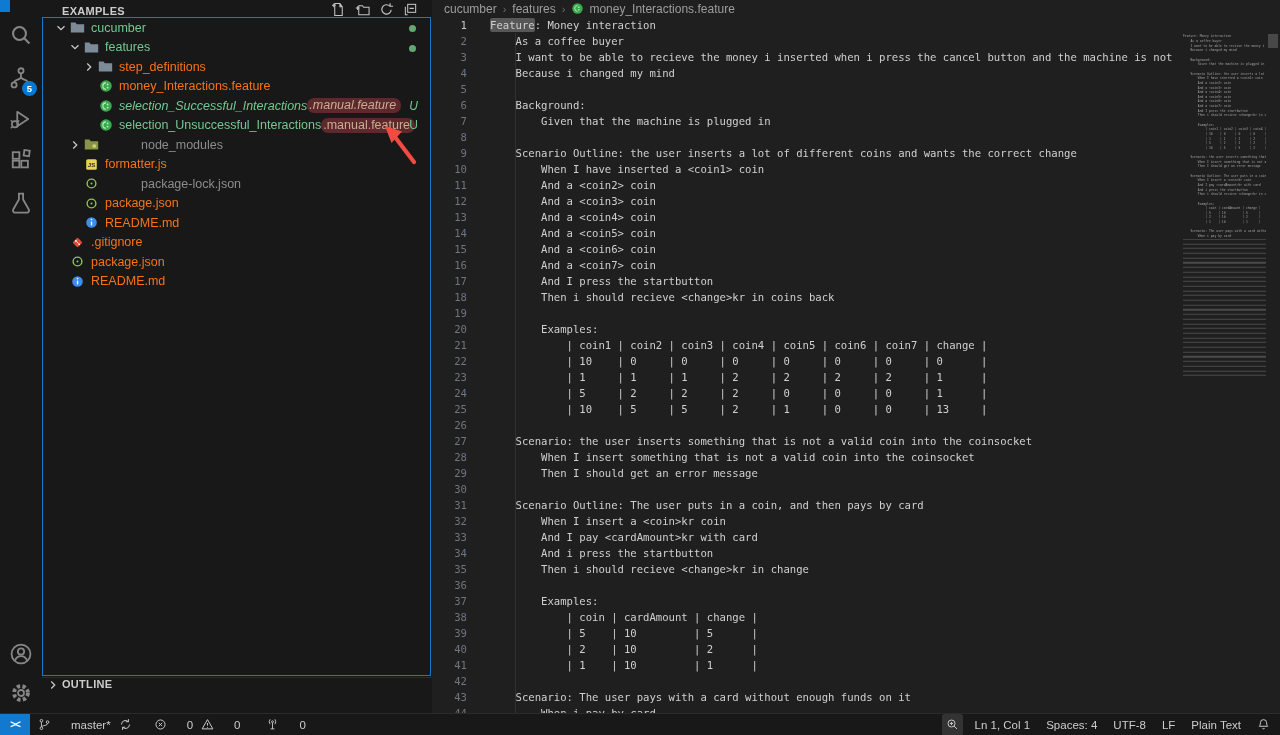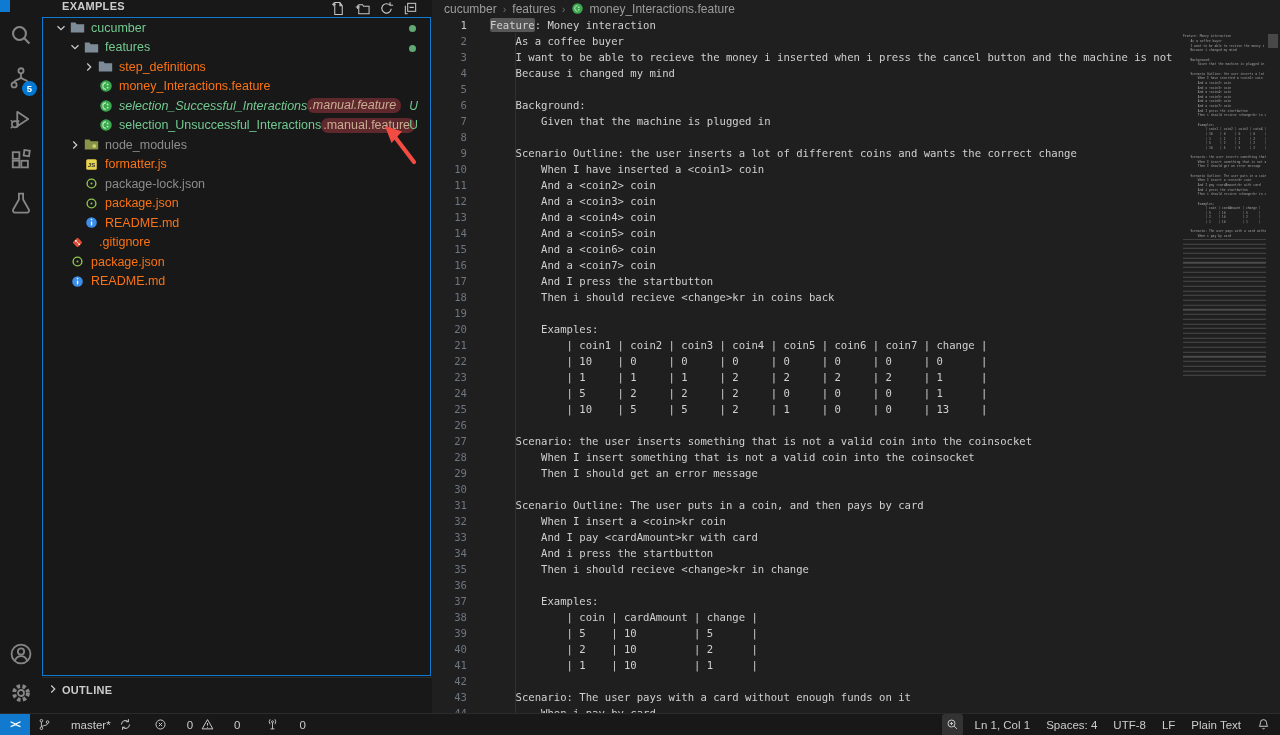--- a/index.html
+++ b/index.html
@@ -10,40 +10,40 @@
   
   .activitybar { position:absolute; left:0; top:0; width:42px; height:713px; background:#181818; z-index:5; }
   .ab-frag { position:absolute; left:0; top:0; width:10px; height:12px; background:#0e7ad1; }
   .ab-icon { position:absolute; left:0; width:42px; height:40px; display:flex; align-items:center; justify-content:center; cursor:pointer; }
   .ab-icon svg { stroke:#868686; }
   .ab-badge { position:absolute; right:5px; bottom:2px; min-width:15px; height:15px; border-radius:50%;
               background:#0078d4; color:#fff; font-size:9.5px; font-weight:700; display:flex; align-items:center; justify-content:center; }
 
   
   .sidebar { position:absolute; left:42px; top:0; width:390px; height:713px; background:#181818; z-index:4; }
-  .sb-header { height:17px; display:flex; align-items:flex-start; padding:0 14px 0 4px; }
+  .sb-header { height:17px; display:flex; align-items:flex-end; padding:0 14px 0 4px; }
   .sb-title { font-size:11px; font-weight:700; color:#cccccc; letter-spacing:.3px; margin-left:2px; flex:0 0 auto; }
   .sb-actions { margin-left:auto; display:flex; gap:8px; }
   .sb-actions .act { width:16px; height:16px; display:flex; align-items:center; justify-content:center; cursor:pointer; }
   .sb-actions svg { stroke:#c5c5c5; }
 
   .tree { position:absolute; left:0; top:17px; width:389px; height:659px; border:1px solid #0e7ad1; overflow:hidden; background:#181818; }
   .trow { position:relative; height:19.5px; display:flex; align-items:center; cursor:pointer; }
   .trow .chev { width:16px; height:16px; flex:0 0 16px; display:flex; align-items:center; justify-content:center; }
   .trow .chev svg { stroke:#cccccc; }
   .trow .ficon { width:17px; height:16px; flex:0 0 17px; display:flex; align-items:center; justify-content:center; margin-right:5px; }
   .trow .lbl { font-size:12.5px; color:#f97316; white-space:nowrap; }
   .trow .lbl.green { color:#73c991; }
-  .trow .lbl.dim { color:#8c8c8c; }
+  .trow .lbl.dim { color:#8c8c8c;margin-left:36px; }
   .trow .sfx { font-size:12.5px; color:#c9ad92; background:#5e282c; border-radius:7px; padding:0 5px 1px 2px; }
   .trow .badge-u { position:absolute; right:12px; color:#73c991; font-size:12px; }
   .trow .badge-dot { position:absolute; right:14px; top:7px; width:7px; height:7px; border-radius:50%; background:#63a873; }
 
   .sb-section { position:absolute; left:0; width:390px; height:19px; border-top:1px solid #2b2b2b;
-                display:flex; align-items:flex-end; padding-left:4px; cursor:pointer; background:#181818; }
+                display:flex; align-items:flex-start; padding-left:4px; cursor:pointer; background:#181818; }
   .sb-section svg { stroke:#cccccc; }
   .sb-section .s-lbl { font-size:11px; font-weight:700; color:#cccccc; letter-spacing:.3px; margin-left:2px; }
 
   
   .editor { position:absolute; left:432px; top:0; width:848px; height:713px; background:#1f1f1f; overflow:hidden; }
   .breadcrumbs { height:17px; display:flex; align-items:center; padding-left:12px; font-size:12px; color:#9d9d9d; }
   .bc-sep { margin:0 6px; color:#6e6e6e; font-size:11px; }
   .bc-item { cursor:pointer; display:flex; align-items:center; }
   .bc-ic { width:14px; height:14px; margin-right:4px; display:flex; }
 
@@ -296,21 +296,21 @@
         <div class="trow" style="padding-left: 40px;">
           <span class="ficon">
             <svg width="13" height="13" viewBox="0 0 16 16">
               <circle cx="8" cy="8" r="6.5" fill="#3b8eea"></circle>
               <rect x="7.2" y="6.7" width="1.7" height="5" rx=".8" fill="#fff"></rect>
               <circle cx="8" cy="4.4" r="1" fill="#fff"></circle>
             </svg>
           </span>
           <span class="lbl">README.md</span>
         </div>
-        <div class="trow" style="padding-left: 26px; gap: 8px;">
+        <div class="trow" style="padding-left: 26px;">
           <span class="ficon">
             <svg width="13" height="13" viewBox="0 0 16 16">
               <rect x="3.6" y="3.6" width="8.8" height="8.8" rx="1.4" fill="#de4c36" transform="rotate(45 8 8)"></rect>
               <circle cx="6" cy="6" r="1.1" fill="#fff"></circle>
               <circle cx="10.2" cy="10.2" r="1.1" fill="#fff"></circle>
               <path d="M6.8 6.8l2.6 2.6" stroke="#fff" stroke-width="1"></path>
             </svg>
           </span>
           <span class="lbl">.gitignore</span>
         </div>

